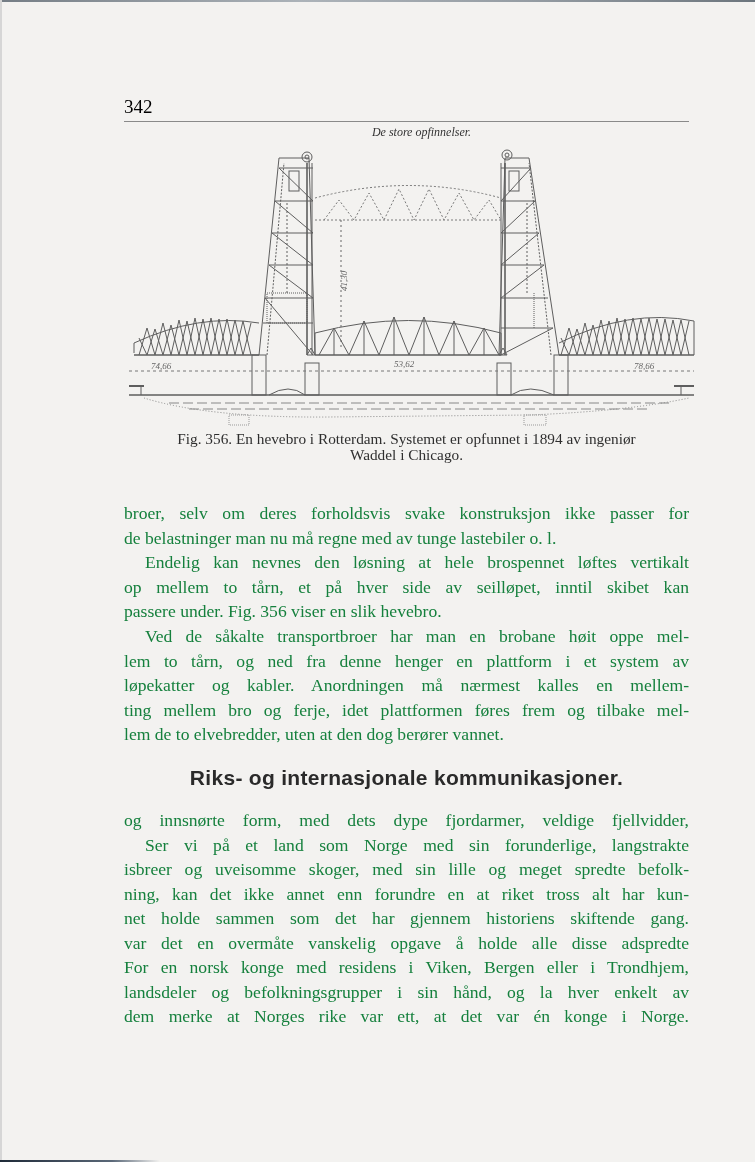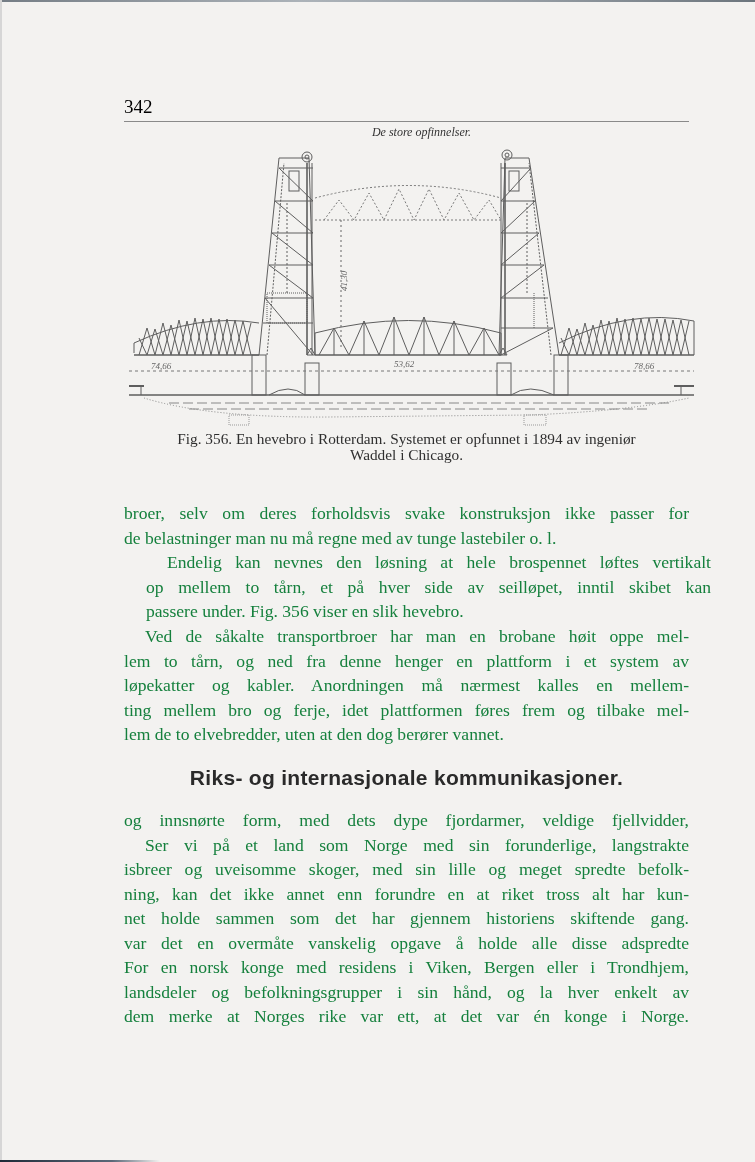--- a/index.html
+++ b/index.html
@@ -269,21 +269,21 @@
   <div class="caption">
     <span class="line">Fig. 356.  En hevebro i Rotterdam.  Systemet er opfunnet i 1894 av ingeniør</span>
     <span class="line">Waddel i Chicago.</span>
   </div>
 
   <div class="body-text" style="top:501px;">
     <span class="ln">broer, selv om deres forholdsvis svake konstruksjon ikke passer for</span>
     <span class="ln last">de belastninger man nu må regne med av tunge lastebiler o. l.</span>
   </div>
 
-  <div class="body-text" style="top:550px;margin-left:22px;">
+  <div class="body-text" style="top:550px;">
     <span class="ln indent">Endelig kan nevnes den løsning at hele brospennet løftes vertikalt</span>
     <span class="ln">op mellem to tårn, et på hver side av seilløpet, inntil skibet kan</span>
     <span class="ln last">passere under. Fig. 356 viser en slik hevebro.</span>
   </div>
 
   <div class="body-text" style="top:624px;">
     <span class="ln indent">Ved de såkalte transportbroer har man en brobane høit oppe mel-</span>
     <span class="ln">lem to tårn, og ned fra denne henger en plattform i et system av</span>
     <span class="ln">løpekatter og kabler.  Anordningen må nærmest kalles en mellem-</span>
     <span class="ln">ting mellem bro og ferje, idet plattformen føres frem og tilbake mel-</span>

